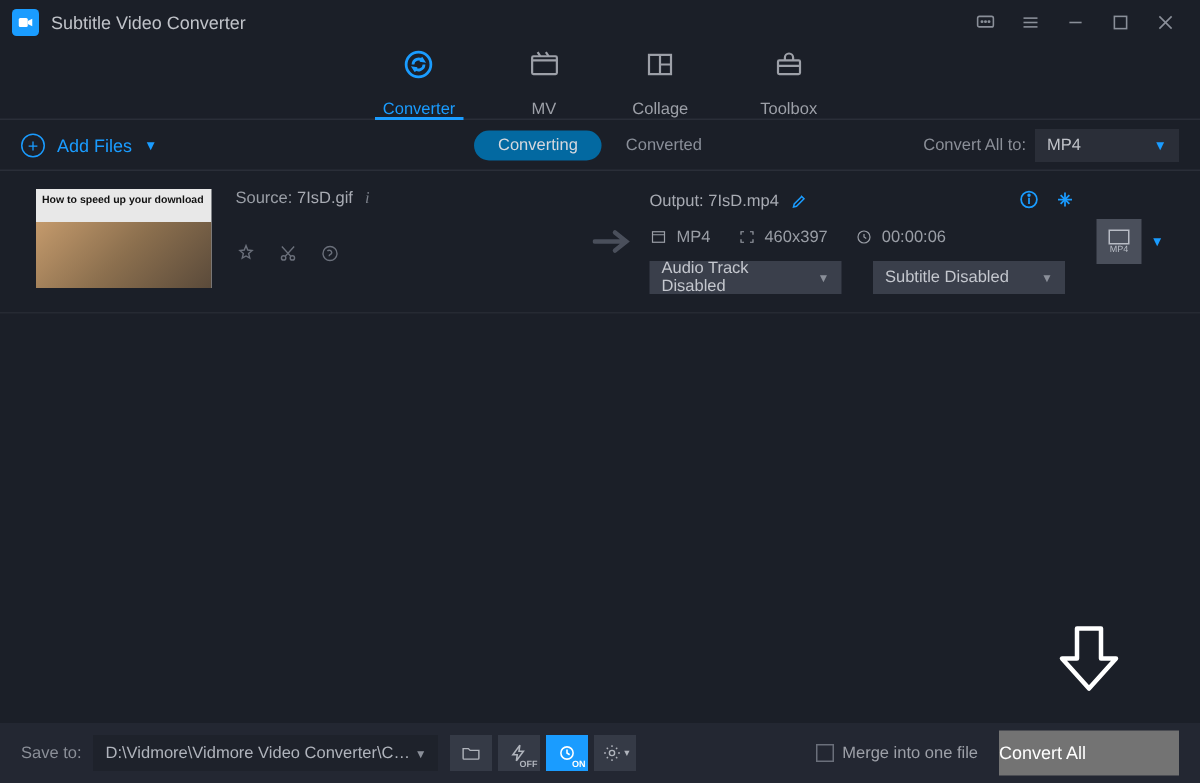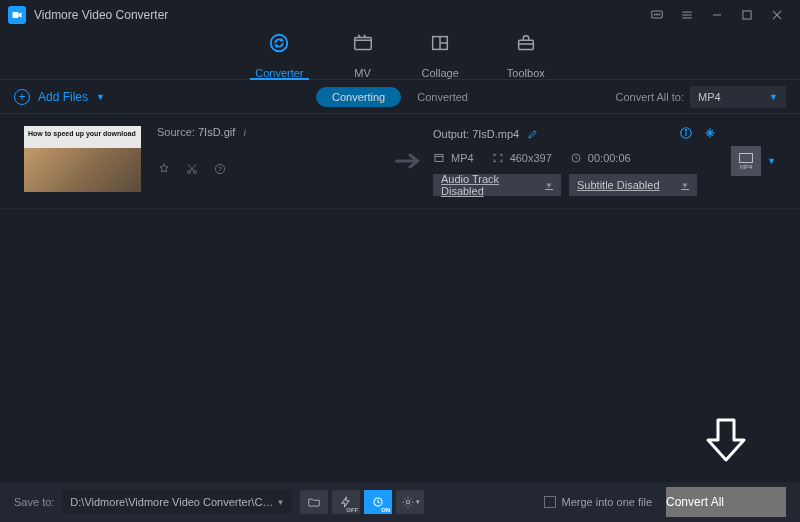--- a/index.html
+++ b/index.html
@@ -49,21 +49,21 @@
 
 .output-col { flex: 1; display: flex; flex-direction: column; }
 .out-top { display: flex; align-items: flex-end; font-size: 11px; margin-bottom: 12px; }
 .out-top .edit { margin-left: 8px; color: #1a9cff; cursor: pointer; display:flex; }
 .out-top .edit svg { width: 12px; height: 12px; }
 .out-actions { margin-left: auto; display: flex; gap: 10px; }
 .out-actions .oa { color: #1a9cff; cursor: pointer; width:14px; height:14px; display:flex; align-items:center; justify-content:center; }
 .specs { display: flex; gap: 18px; font-size: 11px; color: #9a9ea6; margin-bottom: 10px; align-items:center; }
 .specs .sp { display:flex; align-items:center; gap:6px; }
 .specs svg { width:12px; height:12px; }
-.dds { display: flex; gap: 8px; text-decoration: underline; }
+.dds { display: flex; gap: 21px; }
 .dd2 { height: 22px; background: #3a3f4b; display: flex; align-items: center; padding: 0 8px; justify-content: space-between; font-size: 11px; color: #c4c7ce; cursor: pointer; }
 .dd2 .c2 { font-size: 8px; margin-left: 10px; color: #8a8f99; }
 
 .right-col { display: flex; align-items: center; padding-left: 14px; gap: 6px; }
 .fmt-box { width: 30px; height: 30px; background: #4a4f5b; display:flex; flex-direction:column; align-items:center; justify-content:center; cursor:pointer; }
 .fmt-box .fb-ic { width:14px; height:10px; border:1.2px solid #b8bcc5; }
 .fmt-box .fb-txt { font-size:6px; color:#b8bcc5; margin-top:1px; }
 .right-caret { color:#1a9cff; font-size:9px; cursor:pointer; }
 
 .big-arrow { position:absolute; right:52px; bottom:54px; pointer-events:none; }
@@ -86,21 +86,21 @@
 </head>
 <body>
 
 <div class="titlebar">
   <div class="logo">
     <svg viewBox="0 0 24 24">
         <rect x="3" y="6" width="12" height="12" rx="2" fill="#fff"></rect>
         <path d="M15 10 L21 7 V17 L15 14 Z" fill="#fff"></path>
       </svg>
   </div>
-  <span>Vidmore Video Converter</span>
+  <span>Subtitle Video Converter</span>
   <div class="titlebar-spacer"></div>
   <div class="win-btn">
       <svg viewBox="0 0 24 24" fill="none" stroke="currentColor" stroke-width="1.8">
         <rect x="3" y="5" width="18" height="12" rx="2"></rect>
         <circle cx="8" cy="11" r="0.8" fill="currentColor"></circle>
         <circle cx="12" cy="11" r="0.8" fill="currentColor"></circle>
         <circle cx="16" cy="11" r="0.8" fill="currentColor"></circle>
       </svg>
     </div>
   <div class="win-btn">

